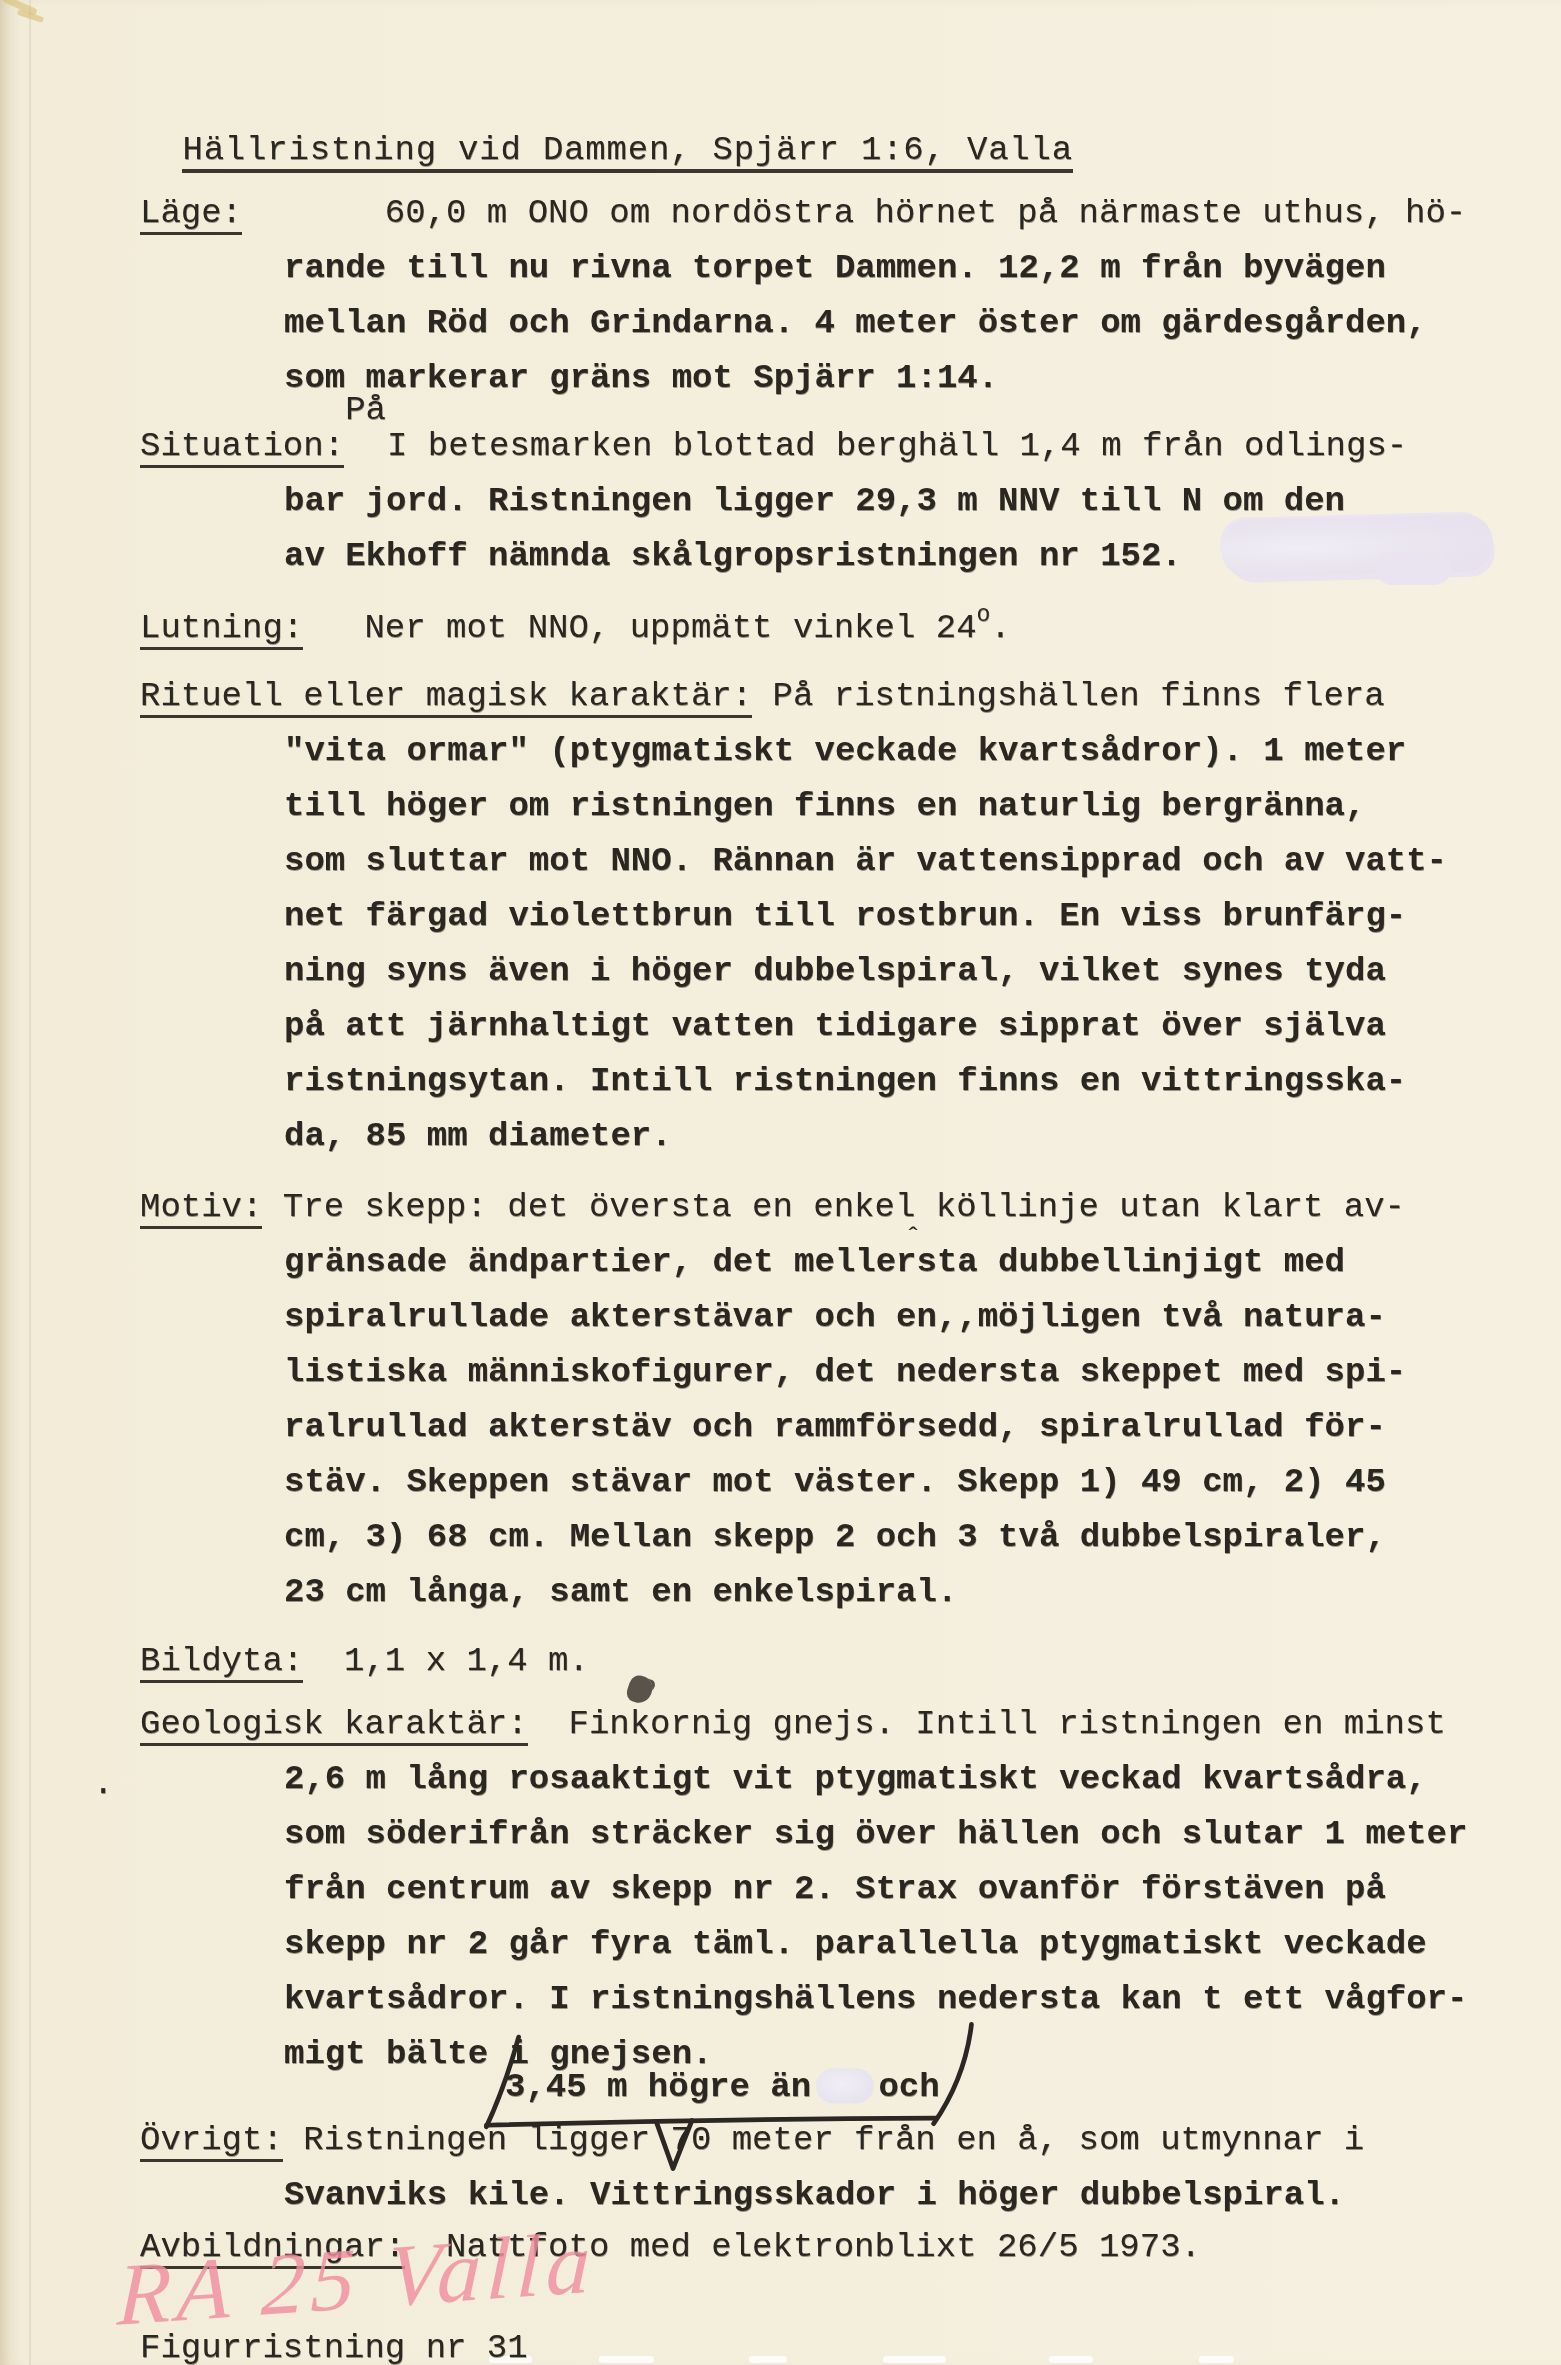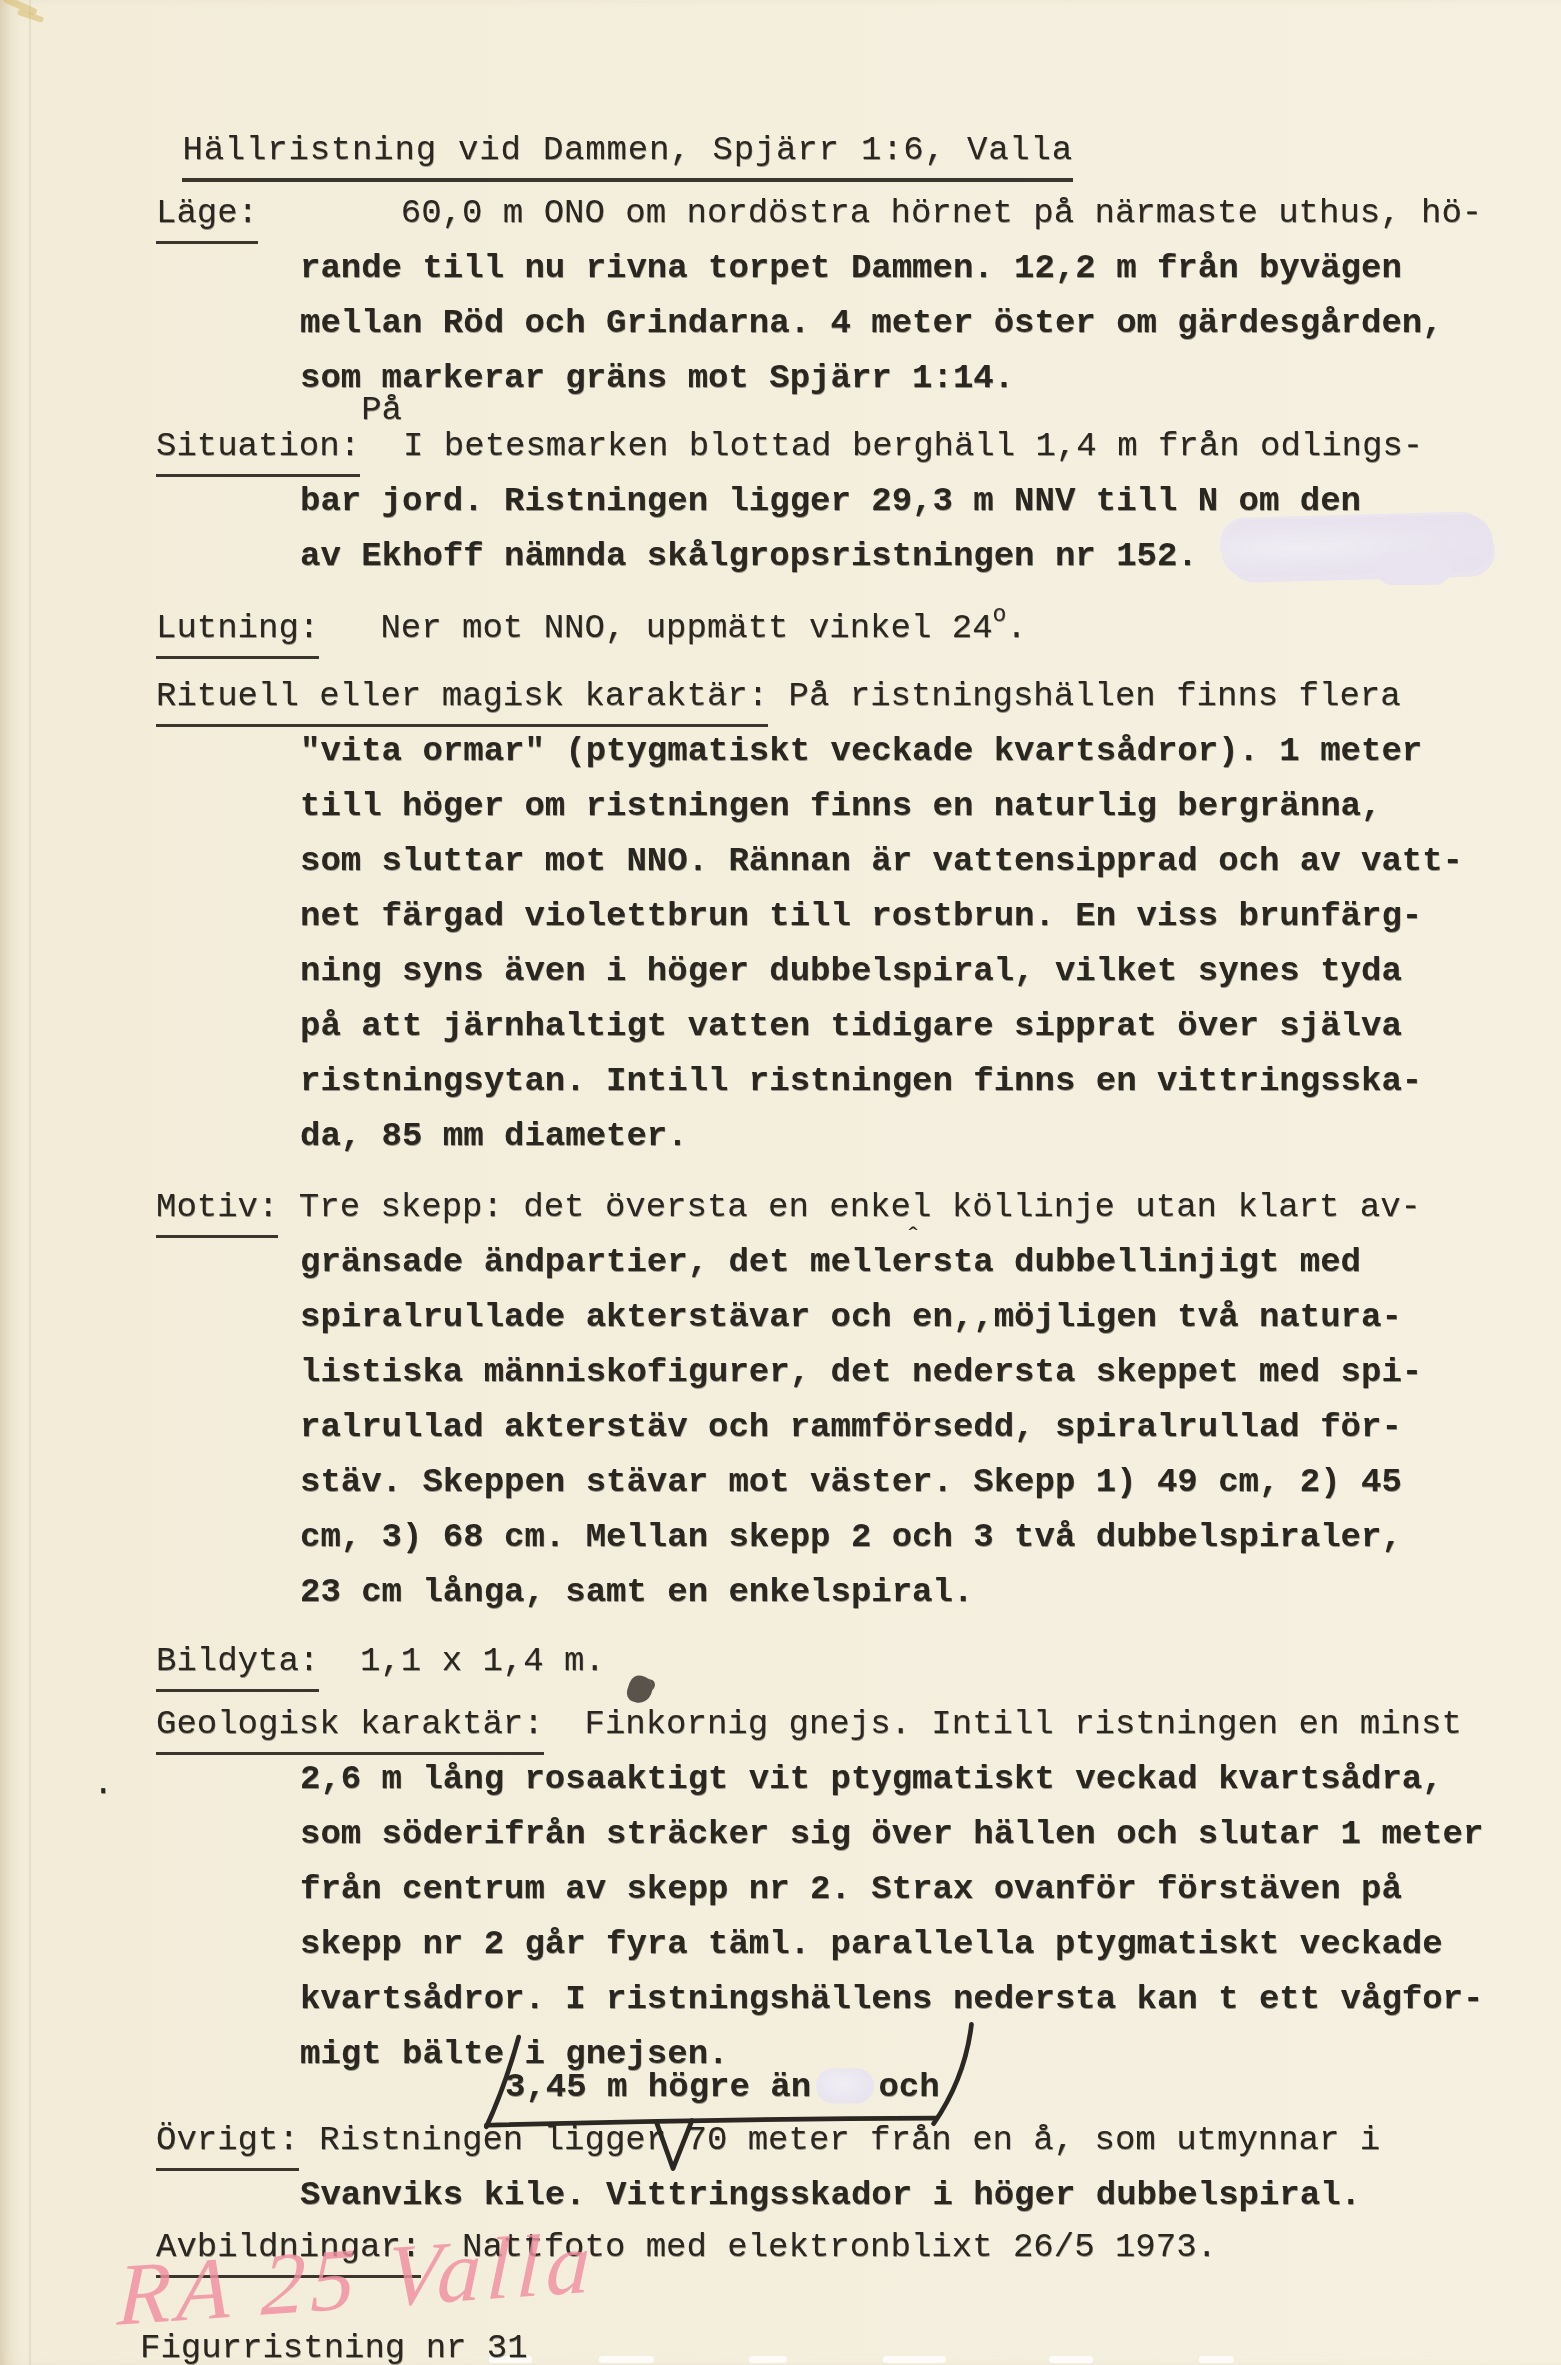--- a/index.html
+++ b/index.html
@@ -5,24 +5,24 @@
   html,body{margin:0;padding:0;}
   body{
     width:1561px;height:2366px;position:relative;overflow:hidden;
     background:linear-gradient(90deg,#ede5cd 0px,#f2ecd9 24px,#f4eedd 45%,#f5f0e0 100%);
     font-family:"Liberation Mono","DejaVu Sans Mono",monospace;
     font-size:34px;color:#2a2620;
     text-shadow:0.5px 0.5px 0.6px rgba(40,35,28,.45);
     box-shadow:inset 11px 0 16px -9.5px rgba(140,110,70,.3);
   }
   .fold{position:absolute;top:0;left:29px;width:2.4px;height:2366px;background:rgba(120,95,60,.10);}
-  .para{position:absolute;left:156px;}
+  .para{position:absolute;left:140px;}
   .line{white-space:pre;line-height:55px;height:55px;}
   .cont{margin-left:144px;font-weight:bold;}
-  .lbl{border-bottom:3.2px solid rgba(42,38,32,.92);padding-bottom:9px;}
+  .lbl{border-bottom:3.2px solid rgba(42,38,32,.92);padding-bottom:0;}
   .title{position:absolute;left:140px;top:68px;letter-spacing:0.8px;}
   .title .lbl{border-bottom-width:4px;}
   .sup{display:inline-block;font-size:23px;transform:translateY(-16px);}
   .above{display:inline-block;width:43px;transform:translateY(-36px);white-space:pre;text-align:center;}
   .whiteout{
     position:absolute;left:1221px;top:517px;width:272px;height:58px;
     background:radial-gradient(ellipse at 30% 50%,#f0edf4 0%,#e8e3ee 60%,#e6e1ec 100%);
     border-radius:28px;transform:rotate(-1.5deg);
     box-shadow:4.7px 8px 0 -3.2px #e9e4ef, -3.2px -4.7px 0 -2.4px #eae5f0;
   }

